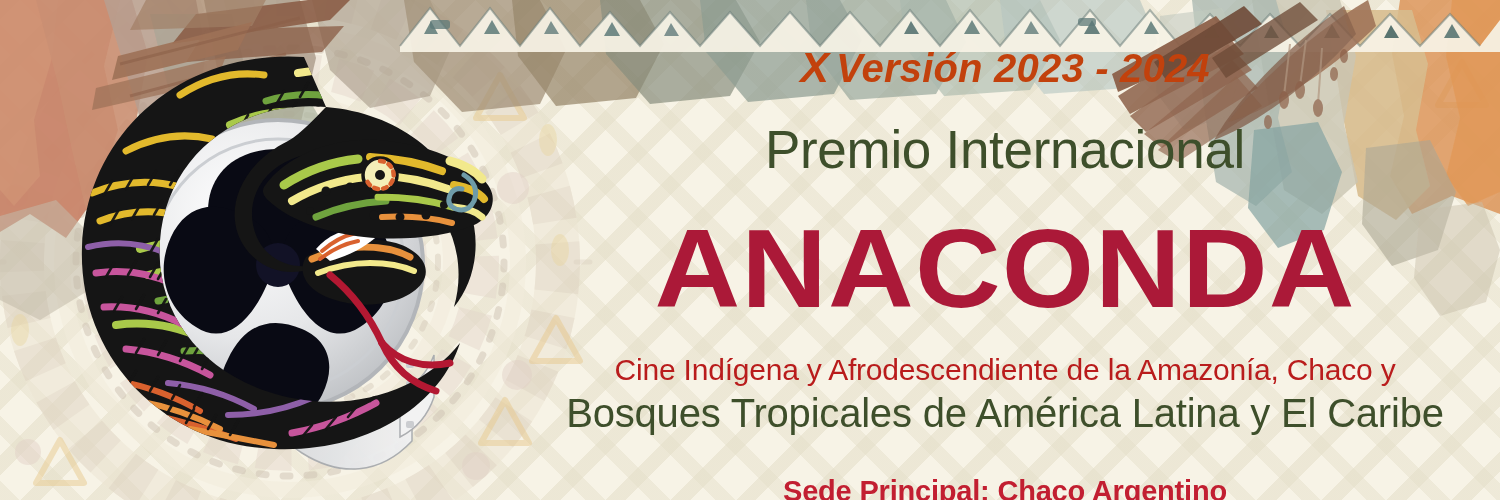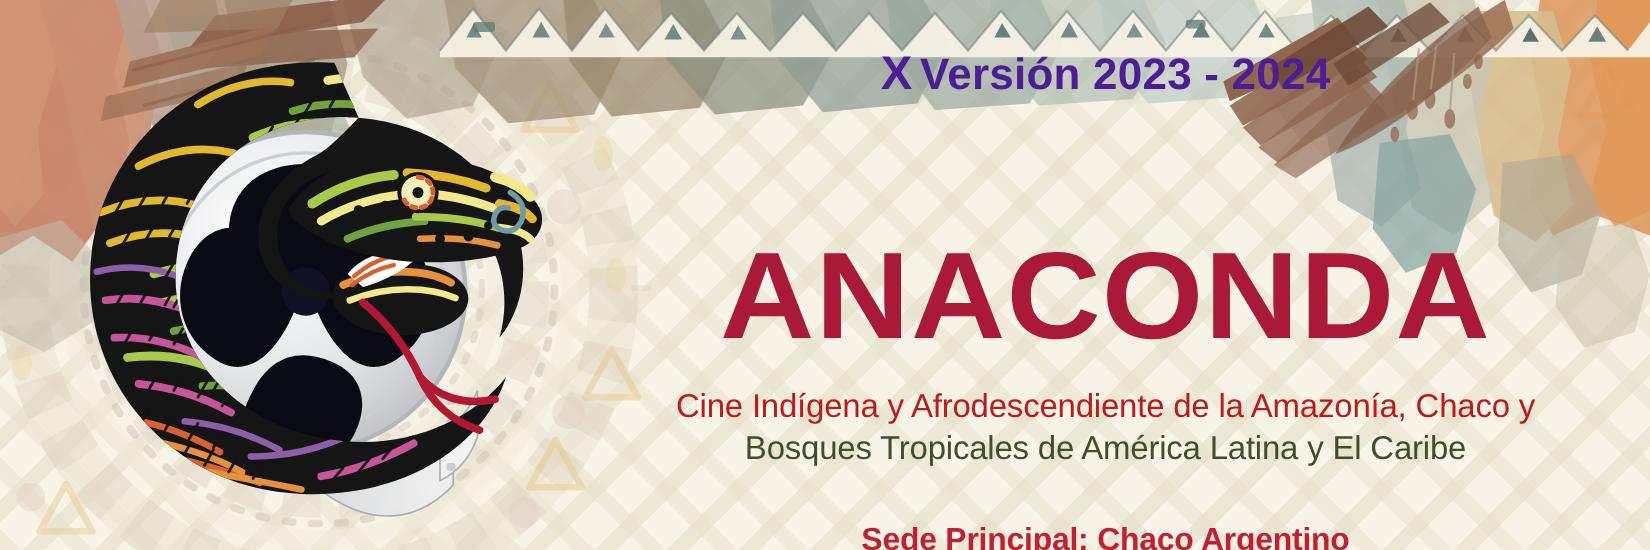--- a/index.html
+++ b/index.html
@@ -32,22 +32,23 @@
   
   #text-block{
     position:absolute;
     left:555px;top:0;width:900px;height:500px;
     text-align:center;
   }
   .tline{margin:0;line-height:1;white-space:nowrap;}
 
   #line-version{
     position:absolute;top:46px;left:0;width:100%;
-    font-size:40px;font-weight:700;color:#4c1d95;
+    font-size:40px;font-weight:700;color:#c2410c;
     letter-spacing:.2px;
+    font-style:italic;
   }
   #line-version .roman{font-weight:900;font-size:43px;padding-right:7px;}
 
   #line-premio{
     position:absolute;top:123px;left:0;width:100%;
     font-size:53px;font-weight:400;color:#3E4F2B;
     letter-spacing:-.3px;
   }
 
   #line-anaconda{
@@ -57,21 +58,21 @@
     transform:scaleX(1.06);
   }
 
   #line-desc1{
     position:absolute;top:355px;left:0;width:100%;
     font-size:30px;font-weight:400;color:#b91c1c;
     letter-spacing:-.2px;
   }
   #line-desc2{
     position:absolute;top:393px;left:0;width:100%;
-    font-size:30px;font-weight:400;color:#3E4F2B;
+    font-size:40px;font-weight:400;color:#3E4F2B;
     letter-spacing:-.2px;
   }
   #line-sede{
     position:absolute;top:429px;left:0;width:100%;
     font-size:29px;font-weight:700;color:#C21F31;
     letter-spacing:-.2px;
     margin-top:48px;
   }
 
   
@@ -519,20 +520,21 @@
 
         <path d="M434 150 q16 10 10 26 q-6 12 -18 8 q-10 -4 -6 -14 q4 -8 12 -6" fill="none" stroke="#6E9BA8" stroke-width="5" stroke-linecap="round"></path>
       </g>
     </svg>
   </div>
 
   <div id="text-block">
 
     <div id="line-version" class="tline"><span class="roman">X</span><span>Versión 2023 - 2024</span></div>
 
+    <div id="line-premio" class="tline">Premio Internacional</div>
 
     <div id="line-anaconda" class="tline">ANACONDA</div>
 
     <div id="line-desc1" class="tline">Cine Indígena y Afrodescendiente de la Amazonía, Chaco y</div>
 
     <div id="line-desc2" class="tline">Bosques Tropicales de América Latina y El Caribe</div>
 
     <div id="line-sede" class="tline">Sede Principal: Chaco Argentino</div>
 
   </div>

